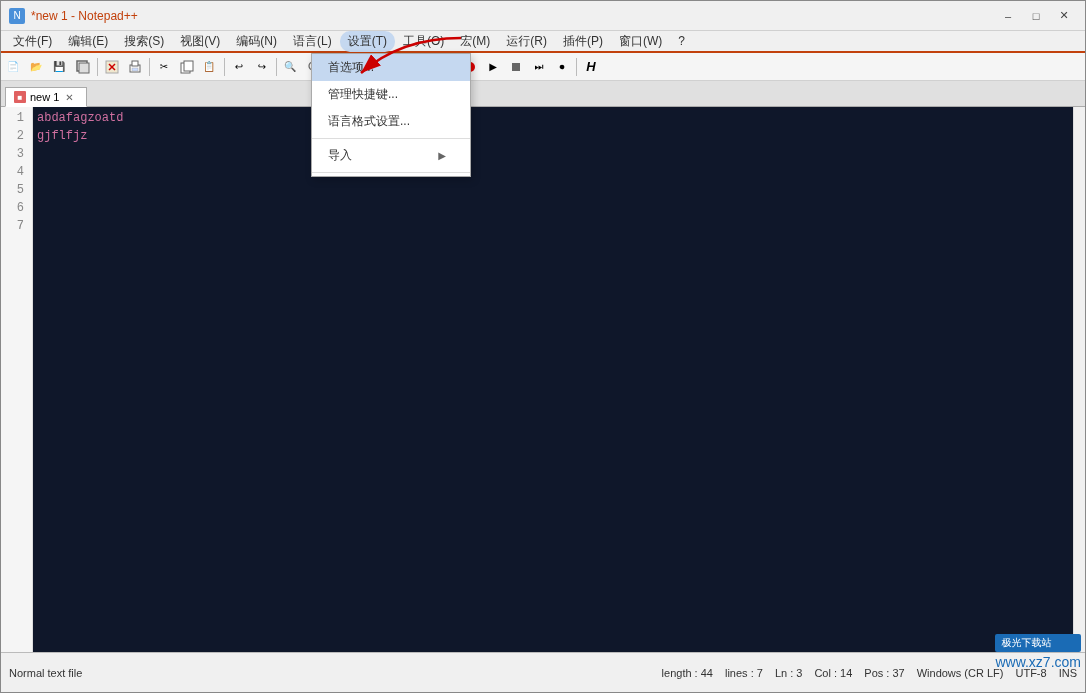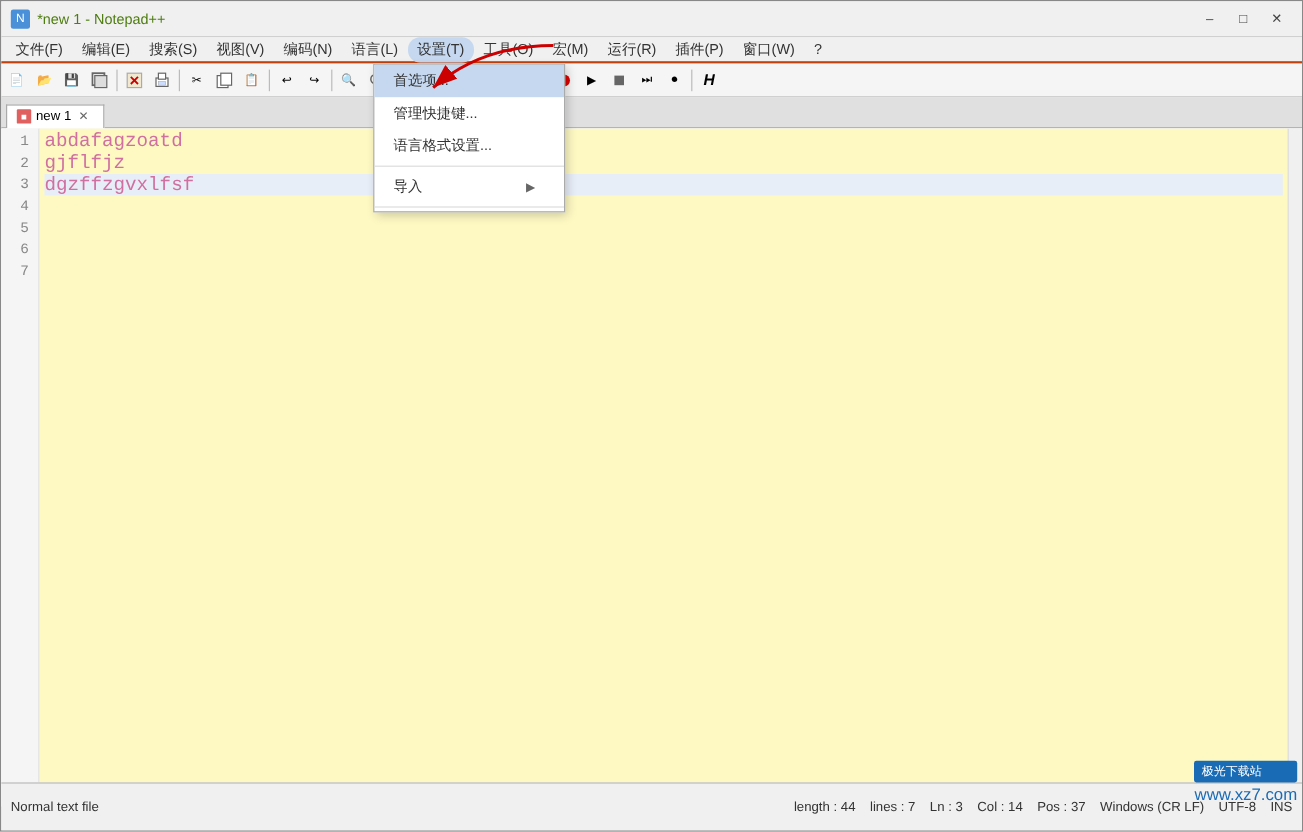--- a/index.html
+++ b/index.html
@@ -31,21 +31,21 @@
     .title-bar-icon {
       width: 16px;
       height: 16px;
       background: #4a90d9;
       border-radius: 2px;
       display: flex; align-items: center; justify-content: center;
       font-size: 10px; color: white;
     }
     .title-bar-text {
       font-size: 12px;
-      color: #4d7c0f;
+      color: #c2410c;
     }
     .title-bar-controls {
       display: flex;
       gap: 2px;
     }
     .title-btn {
       width: 26px;
       height: 20px;
       background: transparent;
       border: none;
@@ -172,23 +172,23 @@
     .line-num {
       display: block;
       padding-right: 4px;
     }
 
     
     .editor-content {
       flex: 1;
       padding: 2px 4px;
       font-family: 'Courier New', monospace;
-      font-size: 16px;
+      font-size: 12px;
       line-height: 18px;
-      background: #fef9c3;
+      background: #0f172a;
       overflow: auto;
     }
     .code-line {
       display: block;
       white-space: pre;
     }
     .code-line.highlighted {
       background: #e8eef8;
     }
     .text-pink { color: #d070a0; }
@@ -439,21 +439,20 @@
       <span class="line-num">2</span>
       <span class="line-num">3</span>
       <span class="line-num">4</span>
       <span class="line-num">5</span>
       <span class="line-num">6</span>
       <span class="line-num">7</span>
     </div>
     <div class="editor-content">
       <span class="code-line text-pink">abdafagzoatd</span>
       <span class="code-line text-pink">gjflfjz</span>
-      <span class="code-line text-pink highlighted">dgzffzgvxlfsf</span>
       <span class="code-line text-normal">&nbsp;</span>
       <span class="code-line text-normal">&nbsp;</span>
       <span class="code-line text-normal">&nbsp;</span>
       <span class="code-line text-normal">&nbsp;</span>
     </div>
     <div class="editor-scrollbar"></div>
   </div>
 
   <div class="dropdown-menu">
     <div class="dropdown-item hovered">

